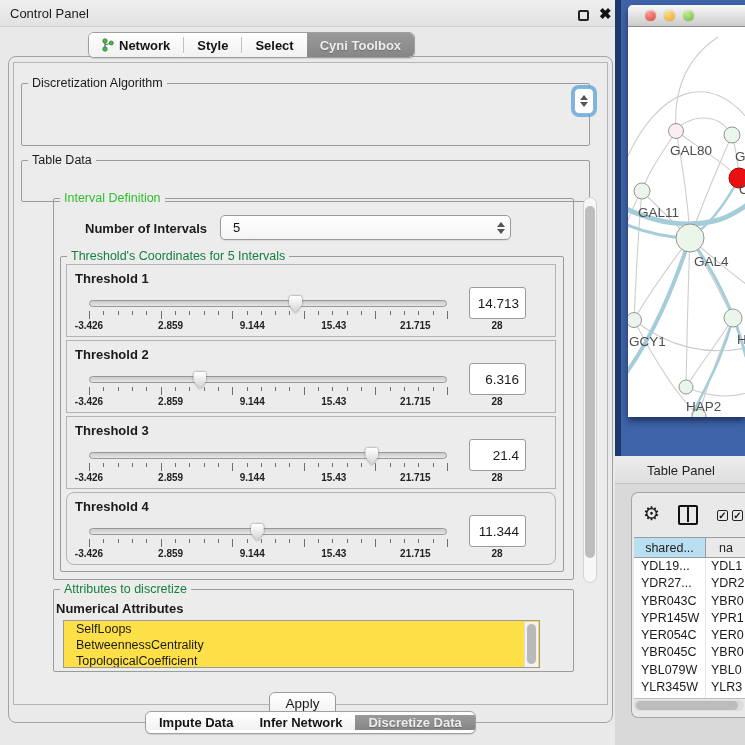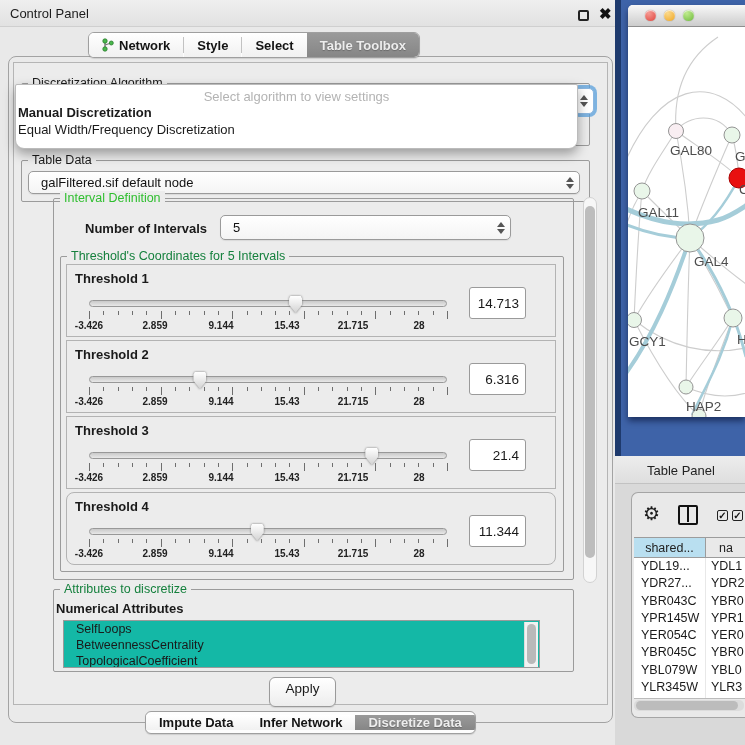--- a/index.html
+++ b/index.html
@@ -49,35 +49,35 @@
   .thr-block { position:absolute; left:66px; width:490px; height:73px; border:1px solid #b3b3b3; background:#ececec; }
   .thr-label { position:absolute; left:8px; top:6px; font-weight:bold; font-size:13px; }
   .trackwrap { position:absolute; left:22px; top:35px; width:358px; height:7px; }
   .track { width:100%; height:7px; border:1px solid #989898; border-radius:4px; background:linear-gradient(#c9c9c9,#e8e8e8); }
   .thumbwrap { position:absolute; top:-4px; width:13px; height:17px; filter:drop-shadow(0 0 1px #777); }
   .thumb { width:13px; height:17px; background:linear-gradient(#ffffff,#d2d2d2); clip-path:polygon(10% 0,90% 0,100% 14%,100% 52%,50% 100%,0 52%,0 14%); }
   .ticks { position:absolute; left:22px; top:46px; width:358px; height:8px; }
   .tick { position:absolute; top:0; width:1px; background:#6e6e6e; }
   .tick.minor { height:4px; }
   .tick.major { height:8px; }
-  .ticklabels { position:absolute; left:22px; top:55px; width:330px; height:12px; }
+  .ticklabels { position:absolute; left:22px; top:55px; width:408px; height:12px; }
   .ticklabel { position:absolute; transform:translateX(-50%); font-size:10px; font-weight:bold; color:#222; white-space:nowrap; }
   .thr-value { position:absolute; left:402px; top:22px; width:57px; height:32px; background:#fff; border:1px solid #9a9a9a; border-radius:3px; font-size:13.5px; text-align:right; padding:8px 6px 0 0; }
 
   
-  #attr-list { position:absolute; left:63px; top:620px; width:477px; height:48px; background:#14b8a6; border:1px solid #9a9a9a; overflow:hidden; }
+  #attr-list { position:absolute; left:63px; top:620px; width:477px; height:48px; background:#fde047; border:1px solid #9a9a9a; overflow:hidden; }
   .attr-item { padding:0 0 0 12px; font-size:12.5px; height:16px; line-height:16px; }
   #attr-scroll { position:absolute; right:1px; top:1px; width:14px; height:46px; background:#f2f2f2; border-left:1px solid #ddd; }
   #attr-thumb { position:absolute; left:2px; top:2px; width:9px; height:40px; background:#b9b9b9; border-radius:5px; }
 
   
   #panel-scroll { position:absolute; left:583px; top:197px; width:14px; height:386px; background:#f7f7f7; border:1px solid #d2d2d2; border-radius:7px; }
   #panel-thumb { position:absolute; left:1px; top:8px; width:10px; height:352px; background:#bdbdbd; border-radius:6px; }
 
-  #apply-btn { position:absolute; left:269px; top:677px; width:67px; height:30px; background:linear-gradient(#ffffff,#ededed); border:1px solid #9a9a9a; border-radius:6px; font-size:13.5px; text-align:center; padding-top:3px; box-shadow:0 1px 1px rgba(0,0,0,.1); }
+  #apply-btn { position:absolute; left:269px; top:692px; width:67px; height:30px; background:linear-gradient(#ffffff,#ededed); border:1px solid #9a9a9a; border-radius:6px; font-size:13.5px; text-align:center; padding-top:3px; box-shadow:0 1px 1px rgba(0,0,0,.1); }
 
   
   #desktop { position:absolute; left:615px; top:0; width:130px; height:456px; background:#3e63a8; }
   #desktop-edge { position:absolute; left:0; top:0; width:6px; height:456px; background:#1e3a6d; }
   #net-window { position:absolute; left:13px; top:5px; width:117px; height:412px; background:#fff; border-radius:5px 0 0 0; box-shadow:0 4px 6px rgba(0,10,40,.55); }
   #net-titlebar { position:absolute; left:0; top:0; width:100%; height:22px; background:linear-gradient(#f8f8f8,#cccccc); border-bottom:1px solid #8e8e8e; border-radius:5px 0 0 0; }
   .light { position:absolute; top:5px; width:11px; height:11px; border-radius:50%; box-shadow:inset 0 1px 1px rgba(255,255,255,.7), 0 0 1px rgba(0,0,0,.5); }
   #net-canvas { position:absolute; left:0; top:22px; width:117px; height:390px; overflow:hidden; }
 
   #table-panel { position:absolute; left:615px; top:456px; width:130px; height:289px; background:#d9d9d9; }
@@ -127,46 +127,39 @@
     </div>
     <div class="tabdiv"></div>
     <div class="tabseg">
         <span>Style</span>
       </div>
     <div class="tabdiv"></div>
     <div class="tabseg">
         <span>Select</span>
       </div>
     <div class="tabseg sel">
-        <span>Table Toolbox</span>
+        <span>Cyni Toolbox</span>
       </div>
   </div>
 
   <div id="outer-panel"></div>
   <div id="inner-panel"></div>
 
   <div class="group" style="left:21px; top:83px; width:569px; height:63px;">
     <span class="gtitle">Discretization Algorithm</span>
   </div>
   <div id="algo-combo-ring">
     <div class="stepper" style="width:100%;">
         <div class="arr-up"></div>
         <div class="arr-dn"></div>
       </div>
   </div>
 
   <div class="group" style="left:21px; top:160px; width:569px; height:42px;">
     <span class="gtitle">Table Data</span>
-  </div>
-  <div class="combo" style="left:28px; top:171px; width:552px; height:23px;">
-    <span class="ctext">galFiltered.sif default node</span>
-    <span class="stepper">
-        <span class="arr-up"></span>
-        <span class="arr-dn"></span>
-      </span>
   </div>
 
   <div class="group" style="left:53px; top:198px; width:521px; height:382px;">
     <span class="gtitle green">Interval Definition</span>
   </div>
   <span style="position:absolute; left:85px; top:221px; font-weight:bold; font-size:13px;">Number of Intervals</span>
   <div class="combo" style="left:220px; top:215px; width:291px; height:25px;">
     <span class="ctext">5</span>
     <span class="stepper">
         <span class="arr-up"></span>
@@ -389,25 +382,20 @@
         <span>Impute Data</span>
       </div>
     <div class="tabseg">
         <span>Infer Network</span>
       </div>
     <div class="tabseg sel">
         <span>Discretize Data</span>
       </div>
   </div>
 
-  <div id="algo-popup">
-    <div class="prompt">Select algorithm to view settings</div>
-    <div class="opt first">Manual Discretization</div>
-    <div class="opt">Equal Width/Frequency Discretization</div>
-  </div>
 </div>
 
 <div id="desktop">
   <div id="desktop-edge"></div>
   <div id="net-window">
     <div id="net-titlebar">
       <span class="light" style="left:17px; background:radial-gradient(circle at 35% 30%,#f59a93,#e0443c);"></span>
       <span class="light" style="left:36px; background:radial-gradient(circle at 35% 30%,#fbd98a,#f0a622);"></span>
       <span class="light" style="left:55px; background:radial-gradient(circle at 35% 30%,#c0eb8e,#6cba3a);"></span>
     </div>

